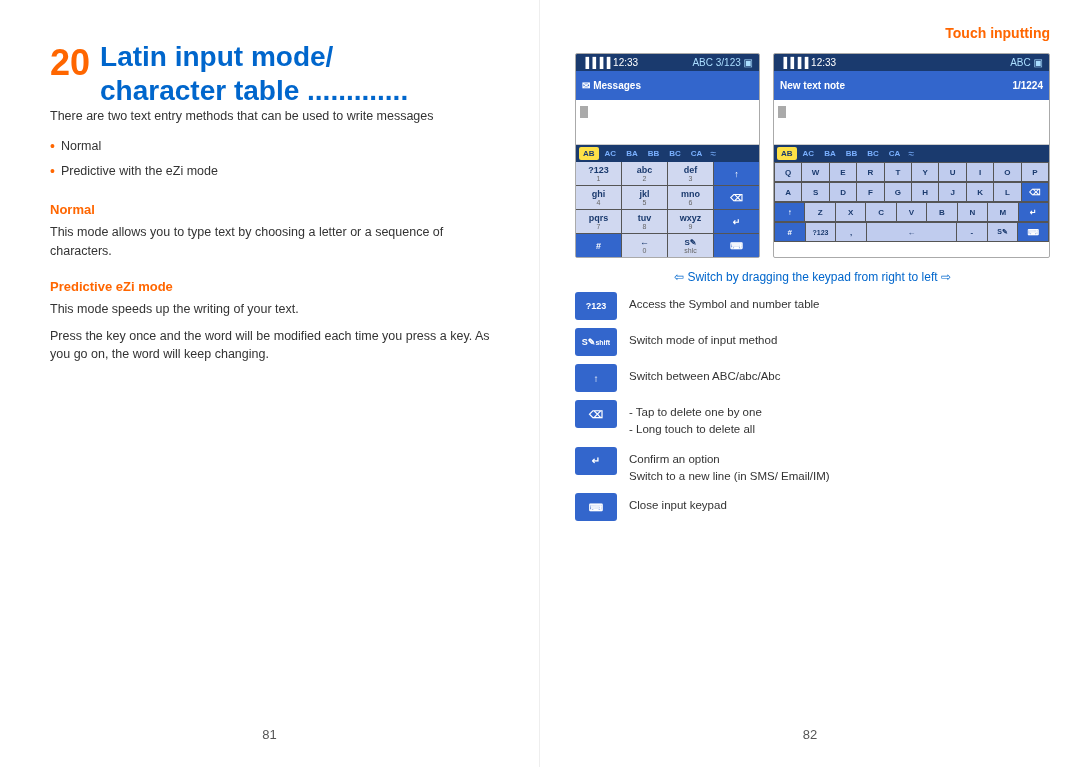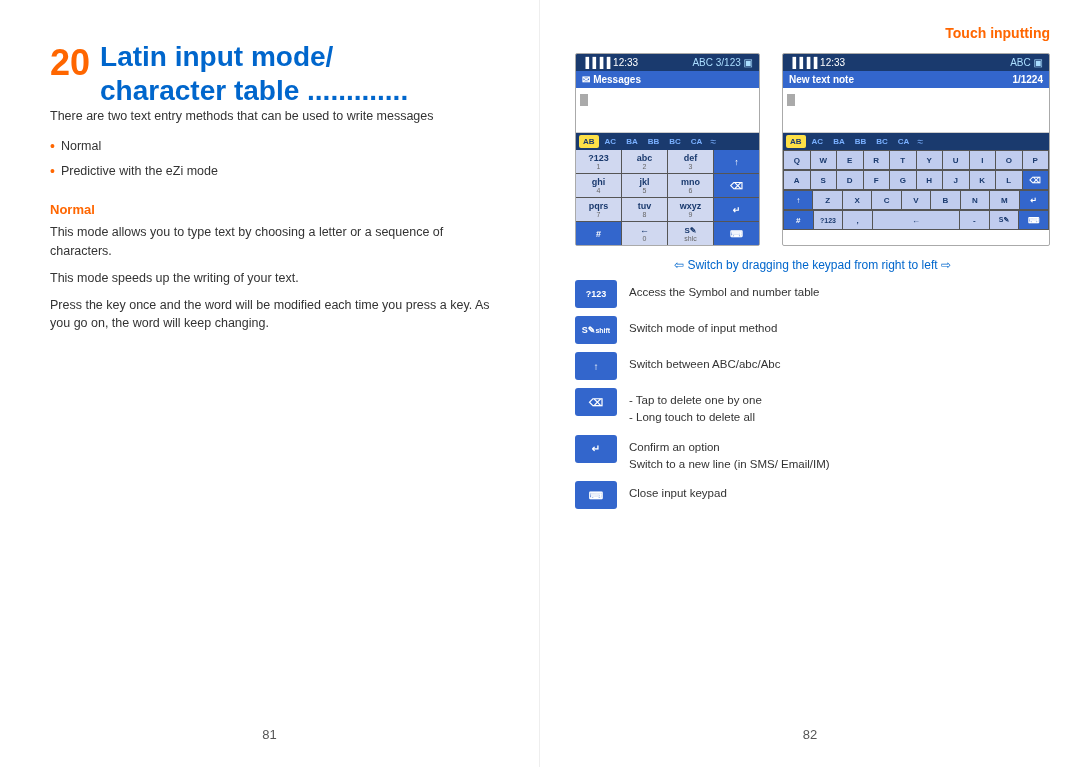--- a/index.html
+++ b/index.html
@@ -111,21 +111,21 @@
       color: #FF6600;
       font-weight: bold;
       font-size: 14px;
       margin-bottom: 10px;
       text-align: right;
     }
 
     
     .phones-row {
       display: flex;
-      gap: 22px;
+      gap: 13px;
       margin-bottom: 12px;
       margin-top: 12px;
     }
 
     
     .phone-screen {
       border: 1px solid #aaa;
       border-radius: 2px;
       overflow: hidden;
       flex: 1;
@@ -139,21 +139,21 @@
       align-items: center;
       padding: 3px 6px;
       font-size: 10px;
     }
 
     .phone-subheader {
       background: #3366cc;
       color: #fff;
       display: flex;
       justify-content: space-between;
-      padding: 3px 6px;
+      padding: 9px 6px;
       font-size: 10px;
       font-weight: bold;
     }
 
     .phone-content {
       background: #fff;
       height: 45px;
       border-bottom: 1px solid #ccc;
       padding: 4px;
     }
@@ -323,20 +323,21 @@
     <span>Normal</span>
   </div>
   <div class="bullet-item">
     <span class="bullet-dot">•</span>
     <span>Predictive with the eZi mode</span>
   </div>
 
   <div class="section-heading">Normal</div>
   <p class="section-text">This mode allows you to type text by choosing a letter or a sequence of characters.</p>
 
+  <div class="section-heading">Predictive eZi mode</div>
   <p class="section-text">This mode speeds up the writing of your text.</p>
   <p class="section-text">Press the key once and the word will be modified each time you press a key.  As you go on, the word will keep changing.</p>
 
   <div class="page-number-left">81</div>
 </div>
 
 <div class="right-page">
 
   <div class="touch-title">Touch inputting</div>
 

